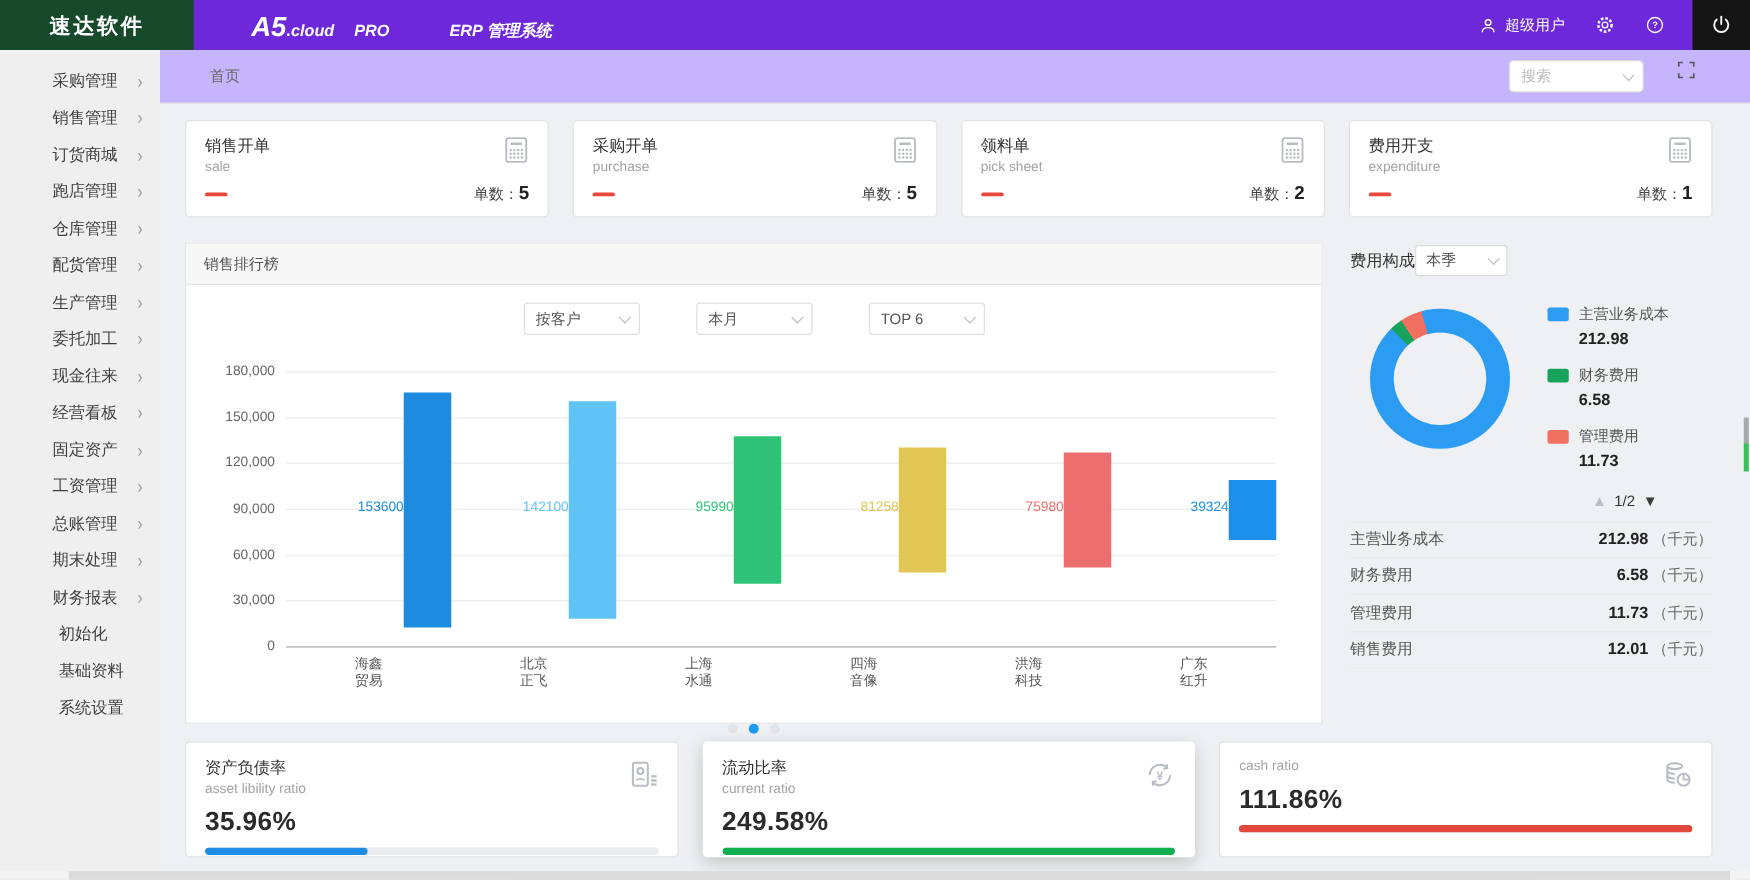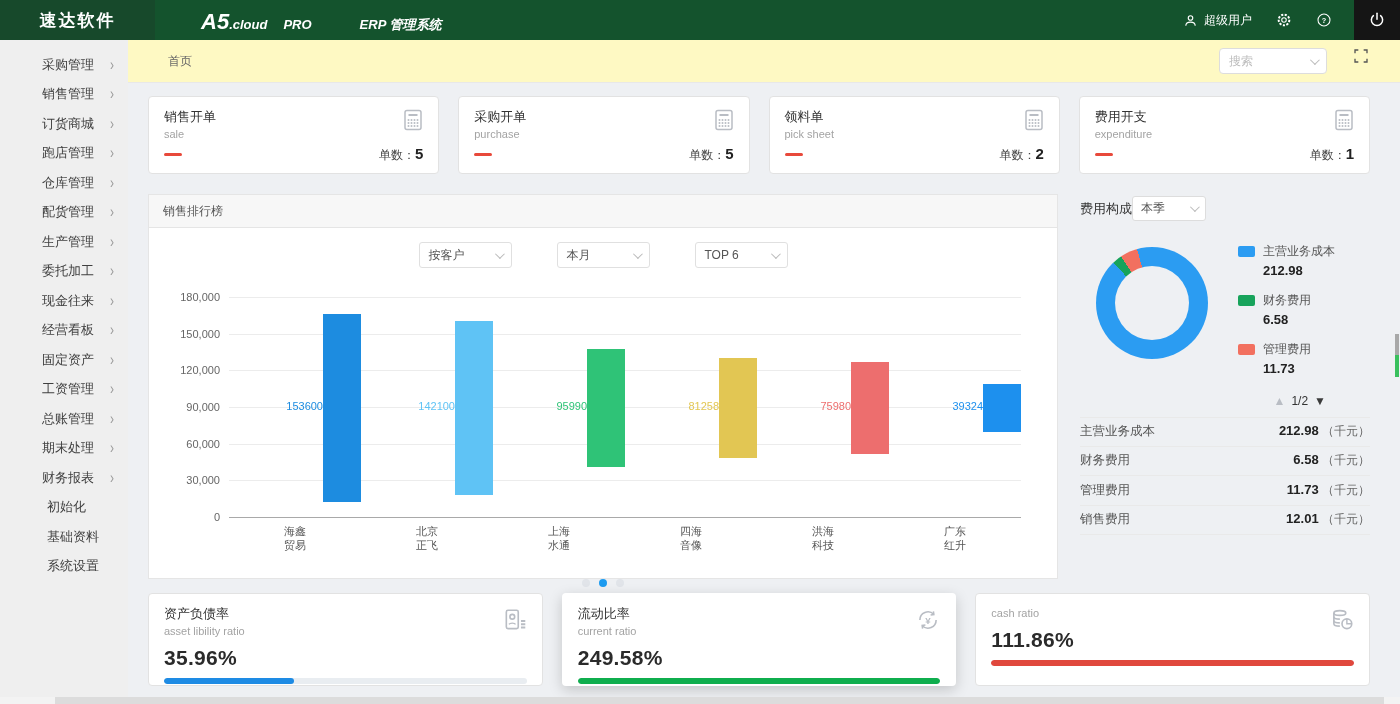--- a/index.html
+++ b/index.html
@@ -1,20 +1,20 @@
 <!DOCTYPE html>
 <html><head>
 <meta charset="utf-8">
 <style>
   * { margin:0; padding:0; box-sizing:border-box; }
   html,body { width:1400px; height:704px; overflow:hidden; }
   body { font-family:"Liberation Sans","DejaVu Sans",sans-serif; background:#eef0f3; color:#333; }
 
   
-  .header { height:40px; display:flex; background:#14532d; color:#fff; align-items:stretch; }
+  .header { height:40px; display:flex; background:#6d28d9; color:#fff; align-items:stretch; }
   .logo { width:155px; background:#17492b; display:flex; align-items:center; justify-content:center;
           font-size:17px; font-weight:bold; letter-spacing:2px; cursor:pointer; }
   .brand { display:flex; align-items:baseline; margin-left:46px; font-style:italic; padding-top:9px; }
   .brand .a5 { font-size:22px; font-weight:bold; }
   .brand .cloud { font-size:13px; font-weight:bold; }
   .brand .pro { font-size:13px; font-weight:bold; margin-left:16px; }
   .brand .erp { font-size:13px; font-weight:bold; margin-left:48px; }
   .header-right { margin-left:auto; display:flex; align-items:center; gap:24px; padding-right:22px; font-size:12px; }
   .user-menu { display:flex; align-items:center; gap:6px; cursor:pointer; }
   .hicon { display:flex; align-items:center; cursor:pointer; }
@@ -22,22 +22,22 @@
 
   
   .page-body { display:flex; height:680px; }
   .sidebar { width:128px; background:#efefef; padding-top:10px; flex:none; }
   .side-item { height:29.5px; display:flex; align-items:center; justify-content:space-between;
                padding:0 14px 0 42px; font-size:13px; color:#3f3f3f; cursor:pointer; }
   .side-item .chev { color:#9a9a9a; font-size:12px; transform:scaleY(1.3); }
   .side-item.noarrow { padding-left:47px; justify-content:flex-start; }
   .main { flex:1; display:flex; flex-direction:column; min-width:0; }
 
-  .topbar { height:43px; background:#fef9c3; border-bottom:1px solid #e8e8e8; display:flex; align-items:center;
-            padding:0 31px 0 40px; flex:none; }
+  .topbar { height:43px; background:#c4b5fd; border-bottom:1px solid #e8e8e8; display:flex; align-items:center;
+            padding:0 43px 0 40px; flex:none; }
   .breadcrumb { font-size:12px; color:#666; cursor:pointer; }
   .topbar-right { margin-left:auto; display:flex; align-items:flex-start; gap:26px; }
   .search-select { width:108px; height:26px; border:1px solid #ddd; border-radius:4px; background:#fff;
                    display:flex; align-items:center; justify-content:space-between; padding:0 9px;
                    font-size:12px; color:#bdbdbd; cursor:pointer; }
   .chev-down { width:7px; height:7px; border-right:1px solid #bbb; border-bottom:1px solid #bbb;
                transform:rotate(45deg) translateY(-2px); }
 
   .content { flex:1; padding:13px 30px 0 20px; }
 

